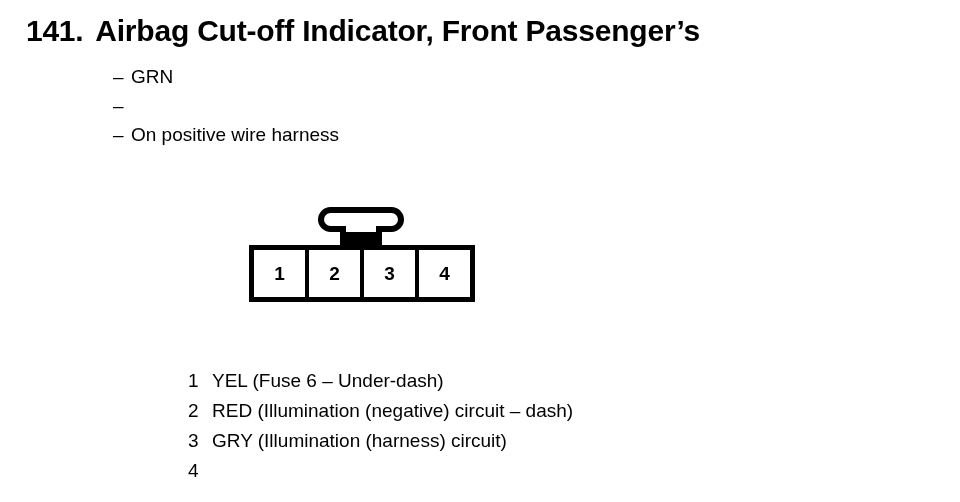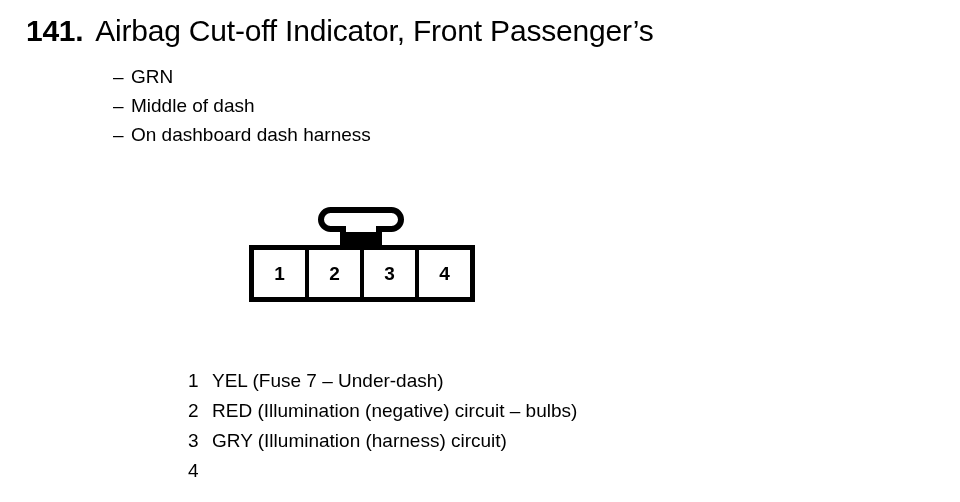--- a/index.html
+++ b/index.html
@@ -27,21 +27,21 @@
     align-items: flex-start;
     white-space: nowrap;
   }
   .title-number {
     font-size: 30px;
     font-weight: bold;
     letter-spacing: -0.3px;
   }
   .title-text {
     font-size: 30px;
-    font-weight: normal;
+    font-weight: bold;
     margin-left: 12px;
     letter-spacing: -0.2px;
   }
 
   
   .notes {
     position: absolute;
     left: 113px;
     top: 62px;
     list-style: none;
@@ -149,48 +149,47 @@
   <span class="title-text">Airbag Cut-off Indicator, Front Passenger’s</span>
 </div>
 
 <ul class="notes">
   <li>
     <span class="note-dash">–</span>
     <span>GRN</span>
   </li>
   <li>
     <span class="note-dash">–</span>
-    <span>Middle of dash</span>
   </li>
   <li>
     <span class="note-dash">–</span>
-    <span>On dashboard dash harness</span>
+    <span>On positive wire harness</span>
   </li>
 </ul>
 
 <div class="connector">
   <div class="latch"></div>
   <div class="latch-stem"></div>
   <div class="latch-stem-inner"></div>
   <div class="housing">
     <div class="pin-cell">1</div>
     <div class="pin-cell">2</div>
     <div class="pin-cell">3</div>
     <div class="pin-cell">4</div>
   </div>
 </div>
 
 <ul class="pinout">
   <li>
     <span class="pin-num">1</span>
-    <span>YEL (Fuse 7 – Under-dash)</span>
+    <span>YEL (Fuse 6 – Under-dash)</span>
   </li>
   <li>
     <span class="pin-num">2</span>
-    <span>RED (Illumination (negative) circuit – bulbs)</span>
+    <span>RED (Illumination (negative) circuit – dash)</span>
   </li>
   <li>
     <span class="pin-num">3</span>
     <span>GRY (Illumination (harness) circuit)</span>
   </li>
   <li>
     <span class="pin-num">4</span>
   </li>
 </ul>
 

